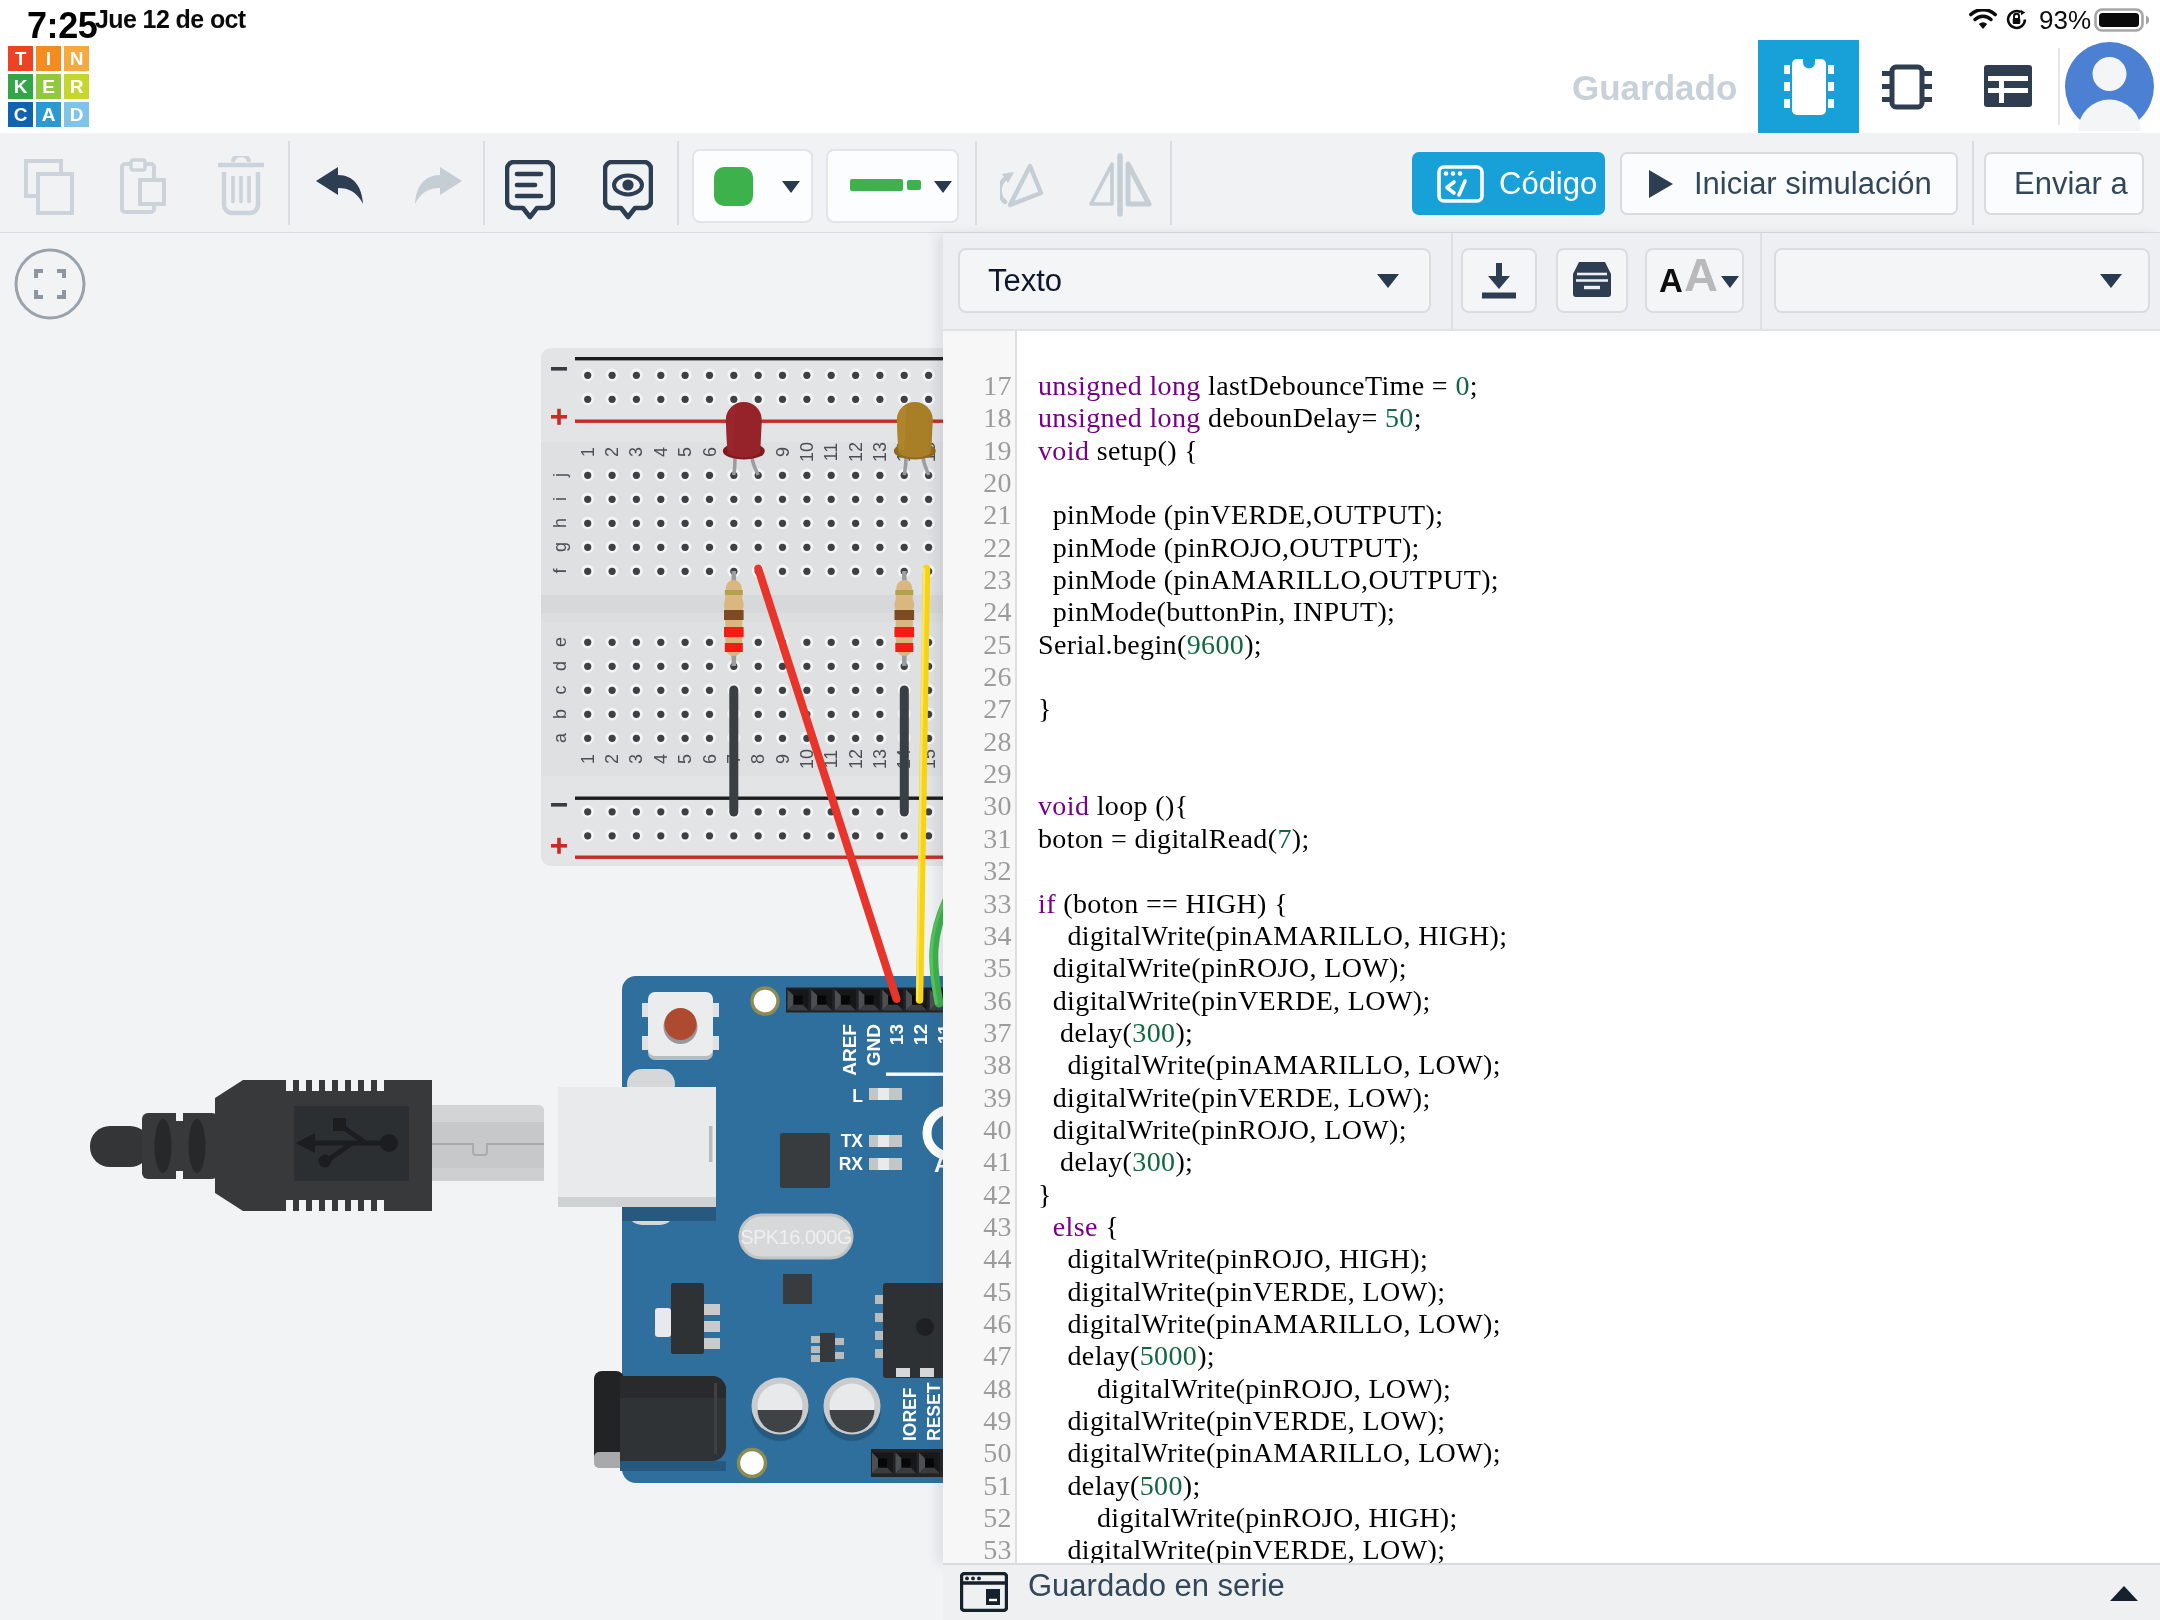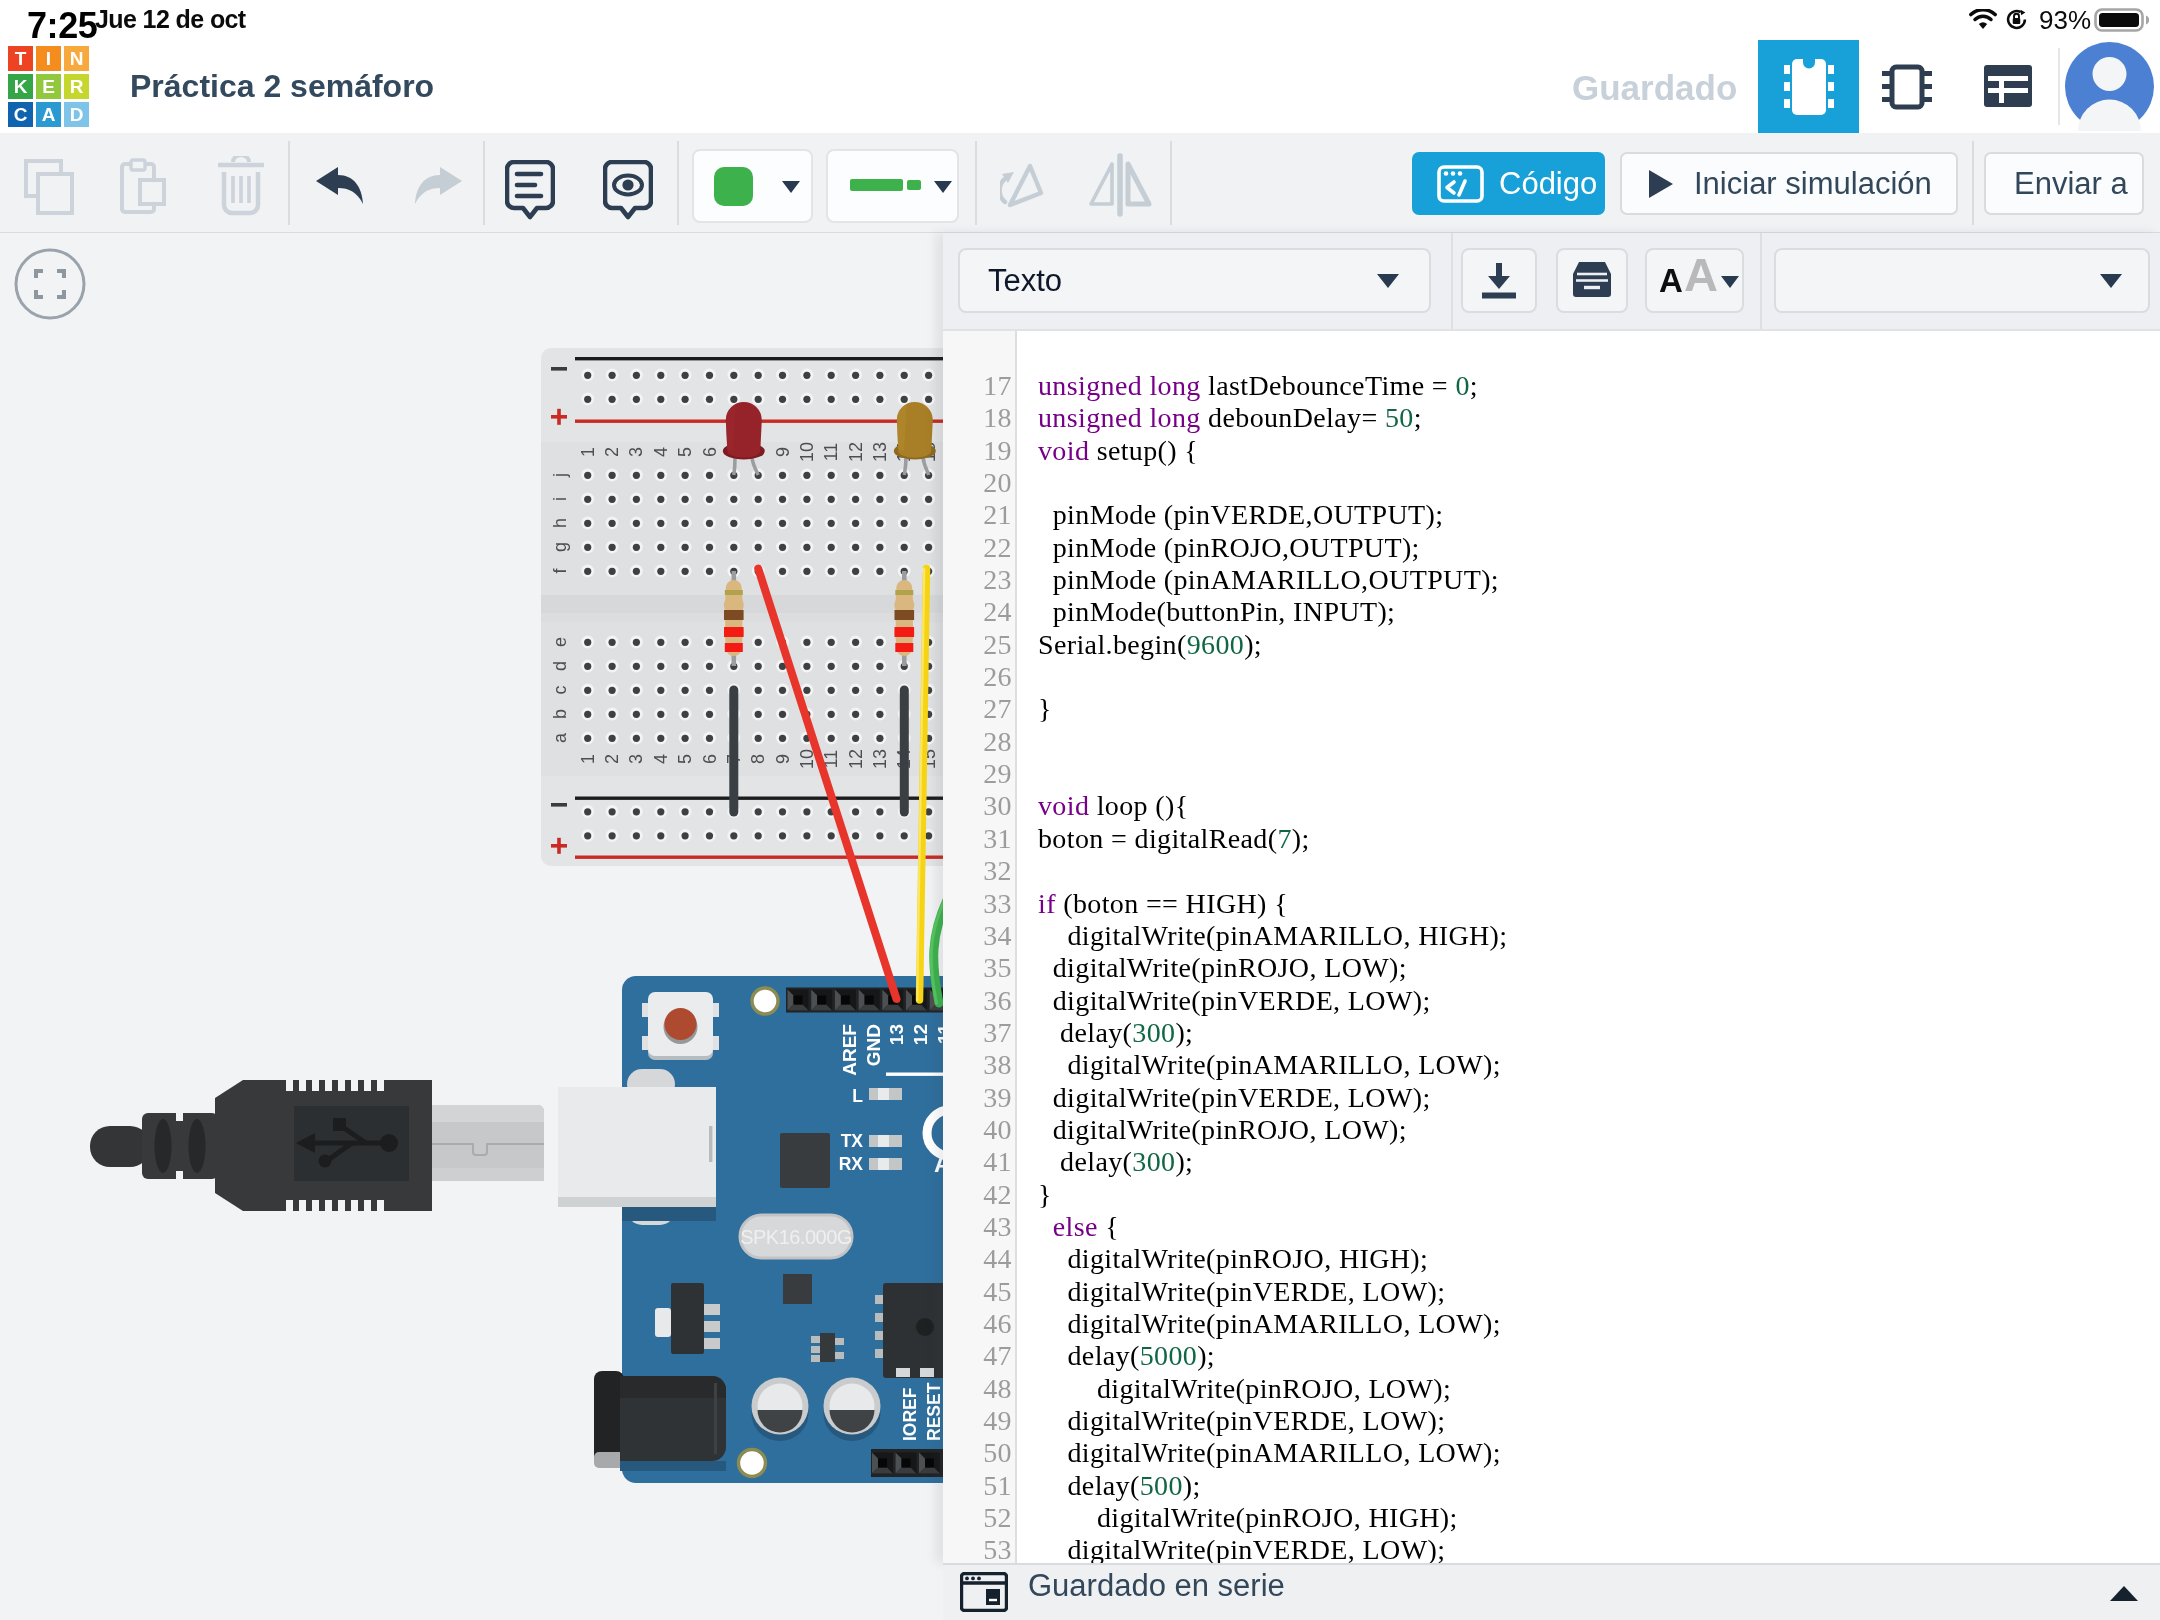--- a/index.html
+++ b/index.html
@@ -86,21 +86,20 @@
     <div class="tile" style="left:0;   top:0;    background:#ee4323;">T</div>
     <div class="tile" style="left:28px;top:0;    background:#f58c1e;">I</div>
     <div class="tile" style="left:56px;top:0;    background:#f8a93e;">N</div>
     <div class="tile" style="left:0;   top:28px; background:#34a648;">K</div>
     <div class="tile" style="left:28px;top:28px; background:#92c83d;">E</div>
     <div class="tile" style="left:56px;top:28px; background:#c5d72d;">R</div>
     <div class="tile" style="left:0;   top:56px; background:#1064af;">C</div>
     <div class="tile" style="left:28px;top:56px; background:#2c9ad2;">A</div>
     <div class="tile" style="left:56px;top:56px; background:#7ec4e8;">D</div>
   </div>
-  <div id="title" class="abs">Práctica 2 semáforo</div>
   <div id="saved" class="abs">Guardado</div>
   <div id="btn-chip" class="abs"></div>
   <svg class="abs" style="left:1784px; top:57px;" width="50" height="60" viewBox="0 0 50 60">
     <rect x="8" y="2" width="34" height="56" rx="5" fill="#fff"></rect>
     <path d="M19 2 h12 v3.5 a6 6 0 0 1 -12 0 Z" fill="#18a0d8"></path>
     <rect x="0" y="8" width="6" height="9" fill="#fff"></rect>
     <rect x="0" y="25" width="6" height="9" fill="#fff"></rect>
     <rect x="0" y="42" width="6" height="9" fill="#fff"></rect>
     <rect x="44" y="8" width="6" height="9" fill="#fff"></rect>
     <rect x="44" y="25" width="6" height="9" fill="#fff"></rect>

